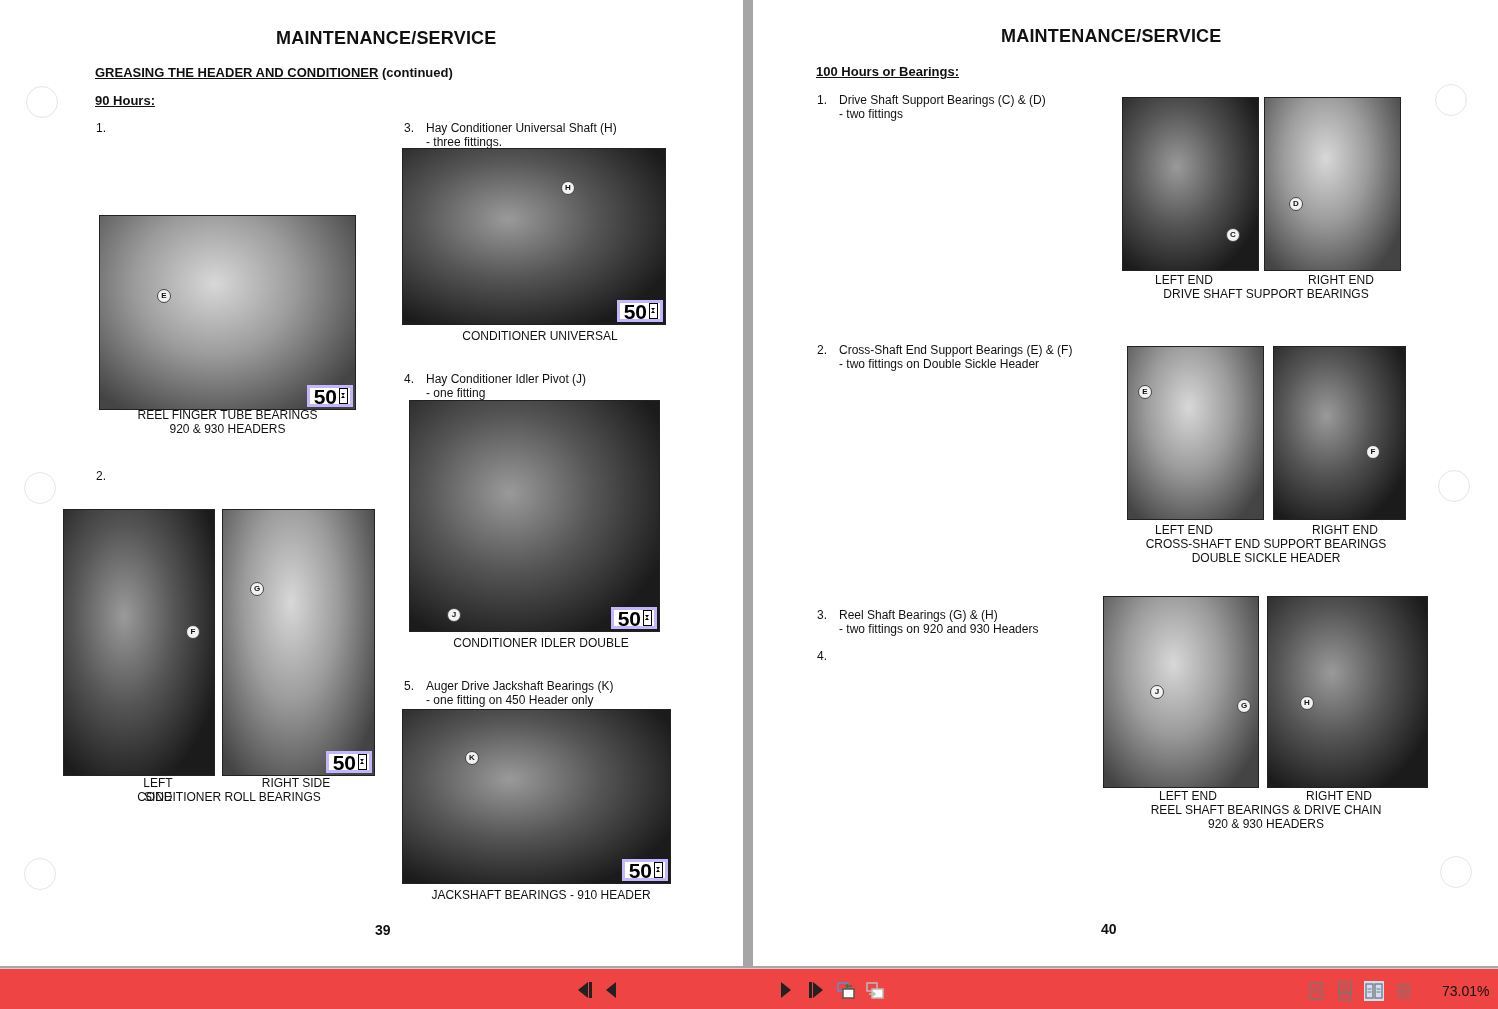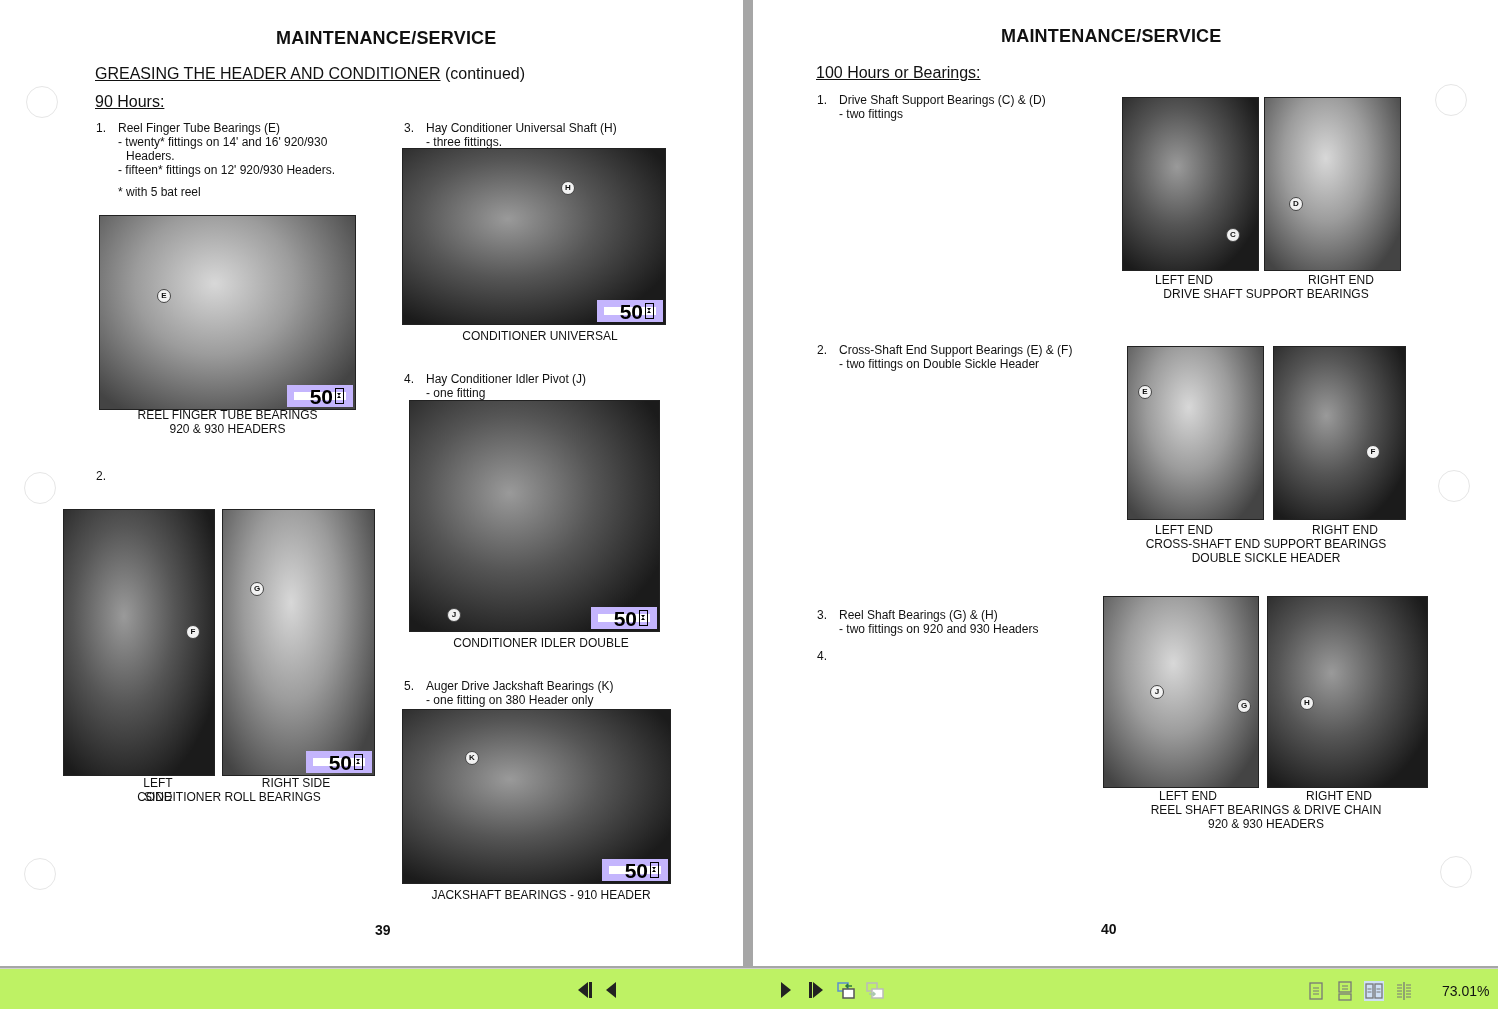--- a/index.html
+++ b/index.html
@@ -3,36 +3,36 @@
 <meta charset="utf-8">
 <style>
   * { box-sizing: border-box; margin: 0; padding: 0; }
   html, body { width: 1498px; height: 1009px; overflow: hidden; background: #a0a0a0; font-family: "Liberation Sans", sans-serif; }
   #viewer { position: absolute; left: 0; top: 0; width: 1498px; height: 968px; background: #a6a6a6; }
   .page { position: absolute; top: 0; height: 966px; background: #fff; overflow: hidden; color: #111; }
   #page-left { left: 0; width: 743px; }
   #page-right { left: 753px; width: 745px; }
   .punch { position: absolute; width: 32px; height: 32px; border: 1.5px solid #e6e6e6; border-radius: 50%; }
   .hdr { position: absolute; font-weight: bold; font-size: 18px; letter-spacing: 0.2px; }
-  .sect { position: absolute; font-size: 16px; font-weight: normal; }
+  .sect { position: absolute; font-size: 13px; font-weight: bold; }
   .sect u { text-decoration: underline; }
   .item { position: absolute; font-size: 12px; line-height: 14px; }
   .item .num { position: absolute; left: 0; top: 0; }
   .item .body { position: absolute; left: 22px; top: 0; }
   .photo { position: absolute; background: #2a2a2a; border: 1px solid #222; overflow: hidden; }
   .photo .shade1 { position: absolute; inset: 0; background: radial-gradient(ellipse at 40% 40%, #9a9a9a 0%, #555 40%, #1b1b1b 80%); }
   .photo.light .shade1 { background: radial-gradient(ellipse at 45% 35%, #d8d8d8 0%, #9c9c9c 40%, #444 85%); }
   .callout { position: absolute; width: 14px; height: 14px; border-radius: 50%; background: #f2f2f2; border: 1px solid #444; font-size: 8px; font-weight: bold; text-align: center; line-height: 12px; color: #111; }
-  .badge { position: absolute; right: 2px; bottom: 2px; height: 22px; background: #fff; border: 7px solid #c4b5fd; font-weight: bold; font-size: 21px; line-height: 21px; padding: 0 2px 0 16px; display: flex; align-items: center; gap: 2px; color: #000; }
+  .badge { position: absolute; right: 2px; bottom: 2px; height: 22px; background: #fff; border: 3px solid #c4b5fd; font-weight: bold; font-size: 21px; line-height: 21px; padding: 0 2px 0 4px; display: flex; align-items: center; gap: 2px; color: #000; }
   .badge .hg { width: 9px; height: 16px; border: 1.5px solid #000; position: relative; }
   .badge .hg::after { content: ""; position: absolute; left: 1px; top: 4px; width: 4px; height: 5px; background: #000; clip-path: polygon(0 0,100% 0,50% 50%,100% 100%,0 100%,50% 50%); }
   .cap { position: absolute; font-size: 12px; text-align: center; line-height: 14px; }
   .pnum { position: absolute; font-weight: bold; font-size: 14px; }
 
-  #toolbar { position: absolute; left: 0; top: 968px; width: 1498px; height: 41px; background: #bef264; border-top: 1px solid #d0d0d0; }
+  #toolbar { position: absolute; left: 0; top: 968px; width: 1498px; height: 41px; background: #ef4444; border-top: 1px solid #d0d0d0; }
   .tb-btn { position: absolute; top: 10px; height: 22px; display: flex; align-items: center; justify-content: center; cursor: pointer; }
   .tri { width: 0; height: 0; border-top: 8px solid transparent; border-bottom: 8px solid transparent; }
   .tri-l { border-right: 10px solid #222; }
   .tri-r { border-left: 10px solid #222; }
   .bar { width: 3px; height: 16px; background: #222; }
   .view-ico { position: absolute; top: 980px; width: 20px; height: 20px; }
   .view-ico.sel { background: #cfe0f5; }
   .zoom-pct { position: absolute; left: 1442px; top: 982px; font-size: 14px; color: #111; }
 </style>
 </head>
@@ -47,27 +47,20 @@
 
     <div class="hdr" style="left:276px;top:28px">MAINTENANCE/SERVICE</div>
     <div class="sect" style="left:95px;top:65px">
       <u>GREASING THE HEADER AND CONDITIONER</u>
       <span>(continued)</span>
     </div>
     <div class="sect" style="left:95px;top:93px"><u>90 Hours:</u></div>
 
     <div class="item" style="left:96px;top:121px;width:280px;height:90px">
       <span class="num">1.</span>
-      <div class="body">
-        <div>Reel Finger Tube Bearings (E)</div>
-        <div>- twenty* fittings on 14' and 16' 920/930</div>
-        <div style="padding-left:8px">  Headers.</div>
-        <div>- fifteen* fittings on 12' 920/930 Headers.</div>
-        <div style="margin-top:8px">* with 5 bat reel</div>
-      </div>
     </div>
     <div class="photo light" style="left:99px;top:215px;width:257px;height:195px">
       <div class="shade1"></div>
       <div class="callout" style="left:57px;top:73px">E</div>
       <div class="badge">
           <span>50</span>
           <span class="hg"></span>
         </div>
     </div>
     <div class="cap" style="left:99px;top:408px;width:257px">
@@ -125,21 +118,21 @@
           <span>50</span>
           <span class="hg"></span>
         </div>
     </div>
     <div class="cap" style="left:409px;top:636px;width:264px">CONDITIONER IDLER DOUBLE</div>
 
     <div class="item" style="left:404px;top:679px;width:270px;height:30px">
       <span class="num">5.</span>
       <div class="body">
         <div>Auger Drive Jackshaft Bearings (K)</div>
-        <div>- one fitting on 380 Header only</div>
+        <div>- one fitting on 450 Header only</div>
       </div>
     </div>
     <div class="photo" style="left:402px;top:709px;width:269px;height:175px">
       <div class="shade1"></div>
       <div class="callout" style="left:62px;top:41px">K</div>
       <div class="badge">
           <span>50</span>
           <span class="hg"></span>
         </div>
     </div>

